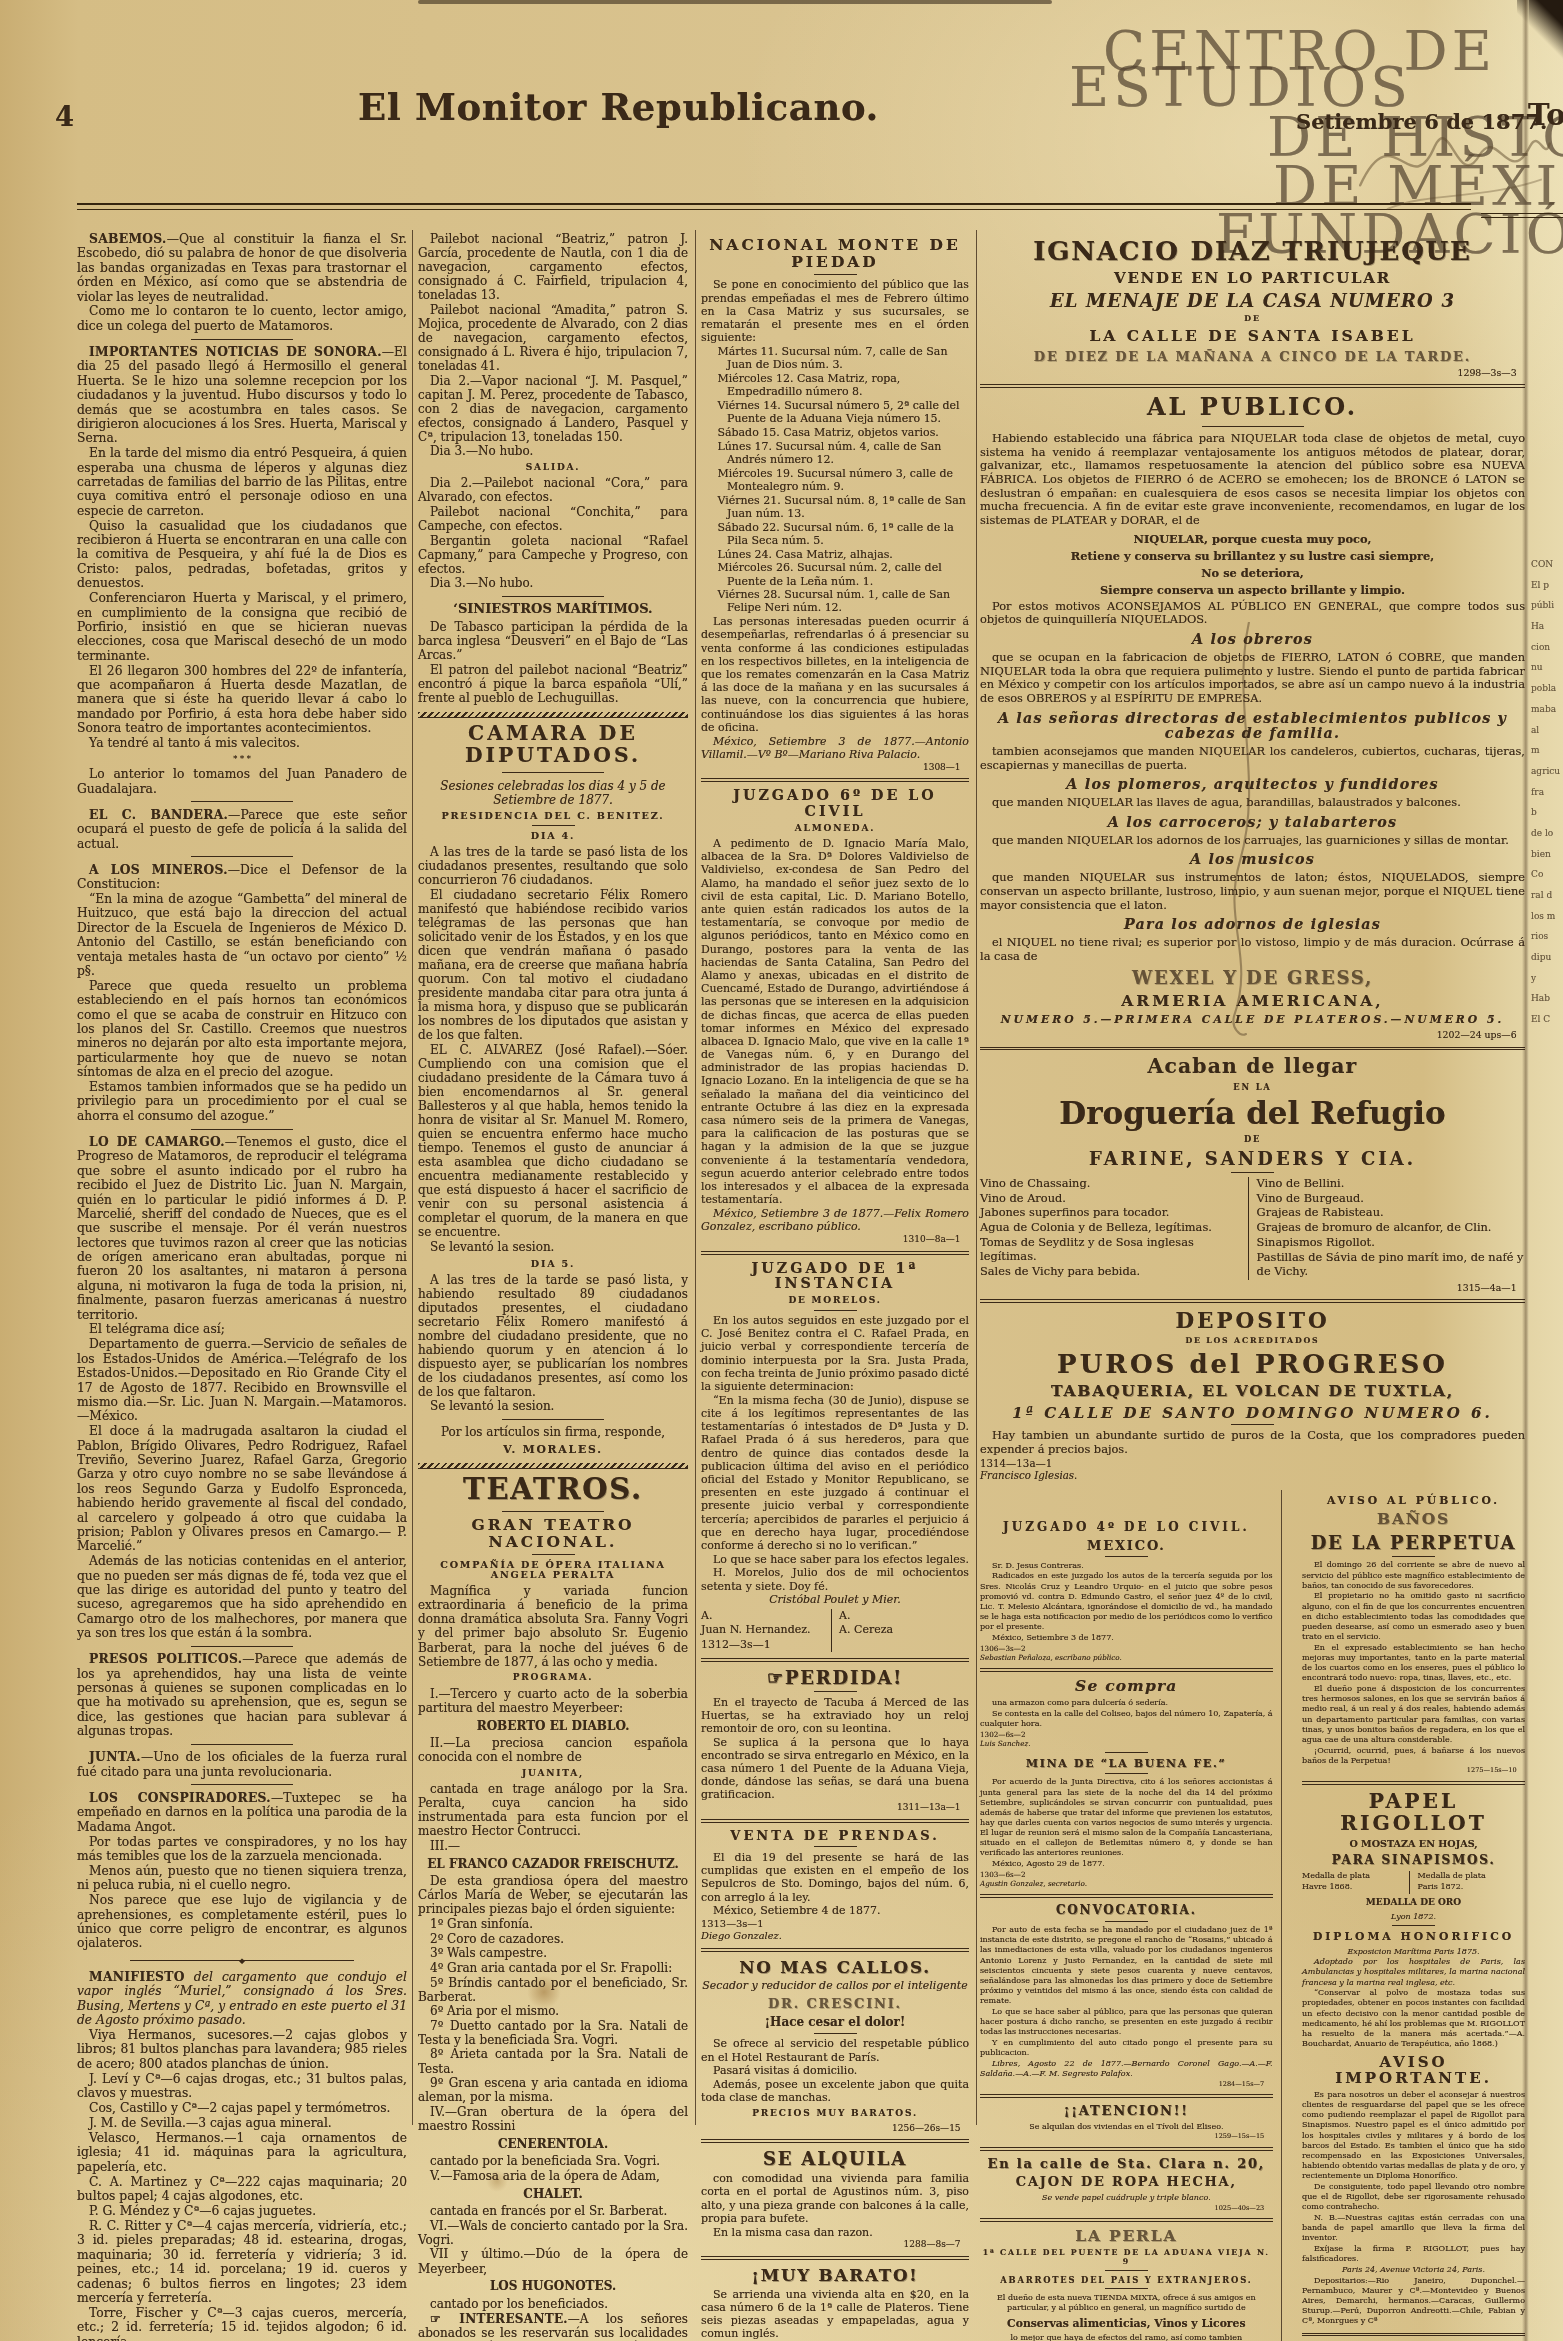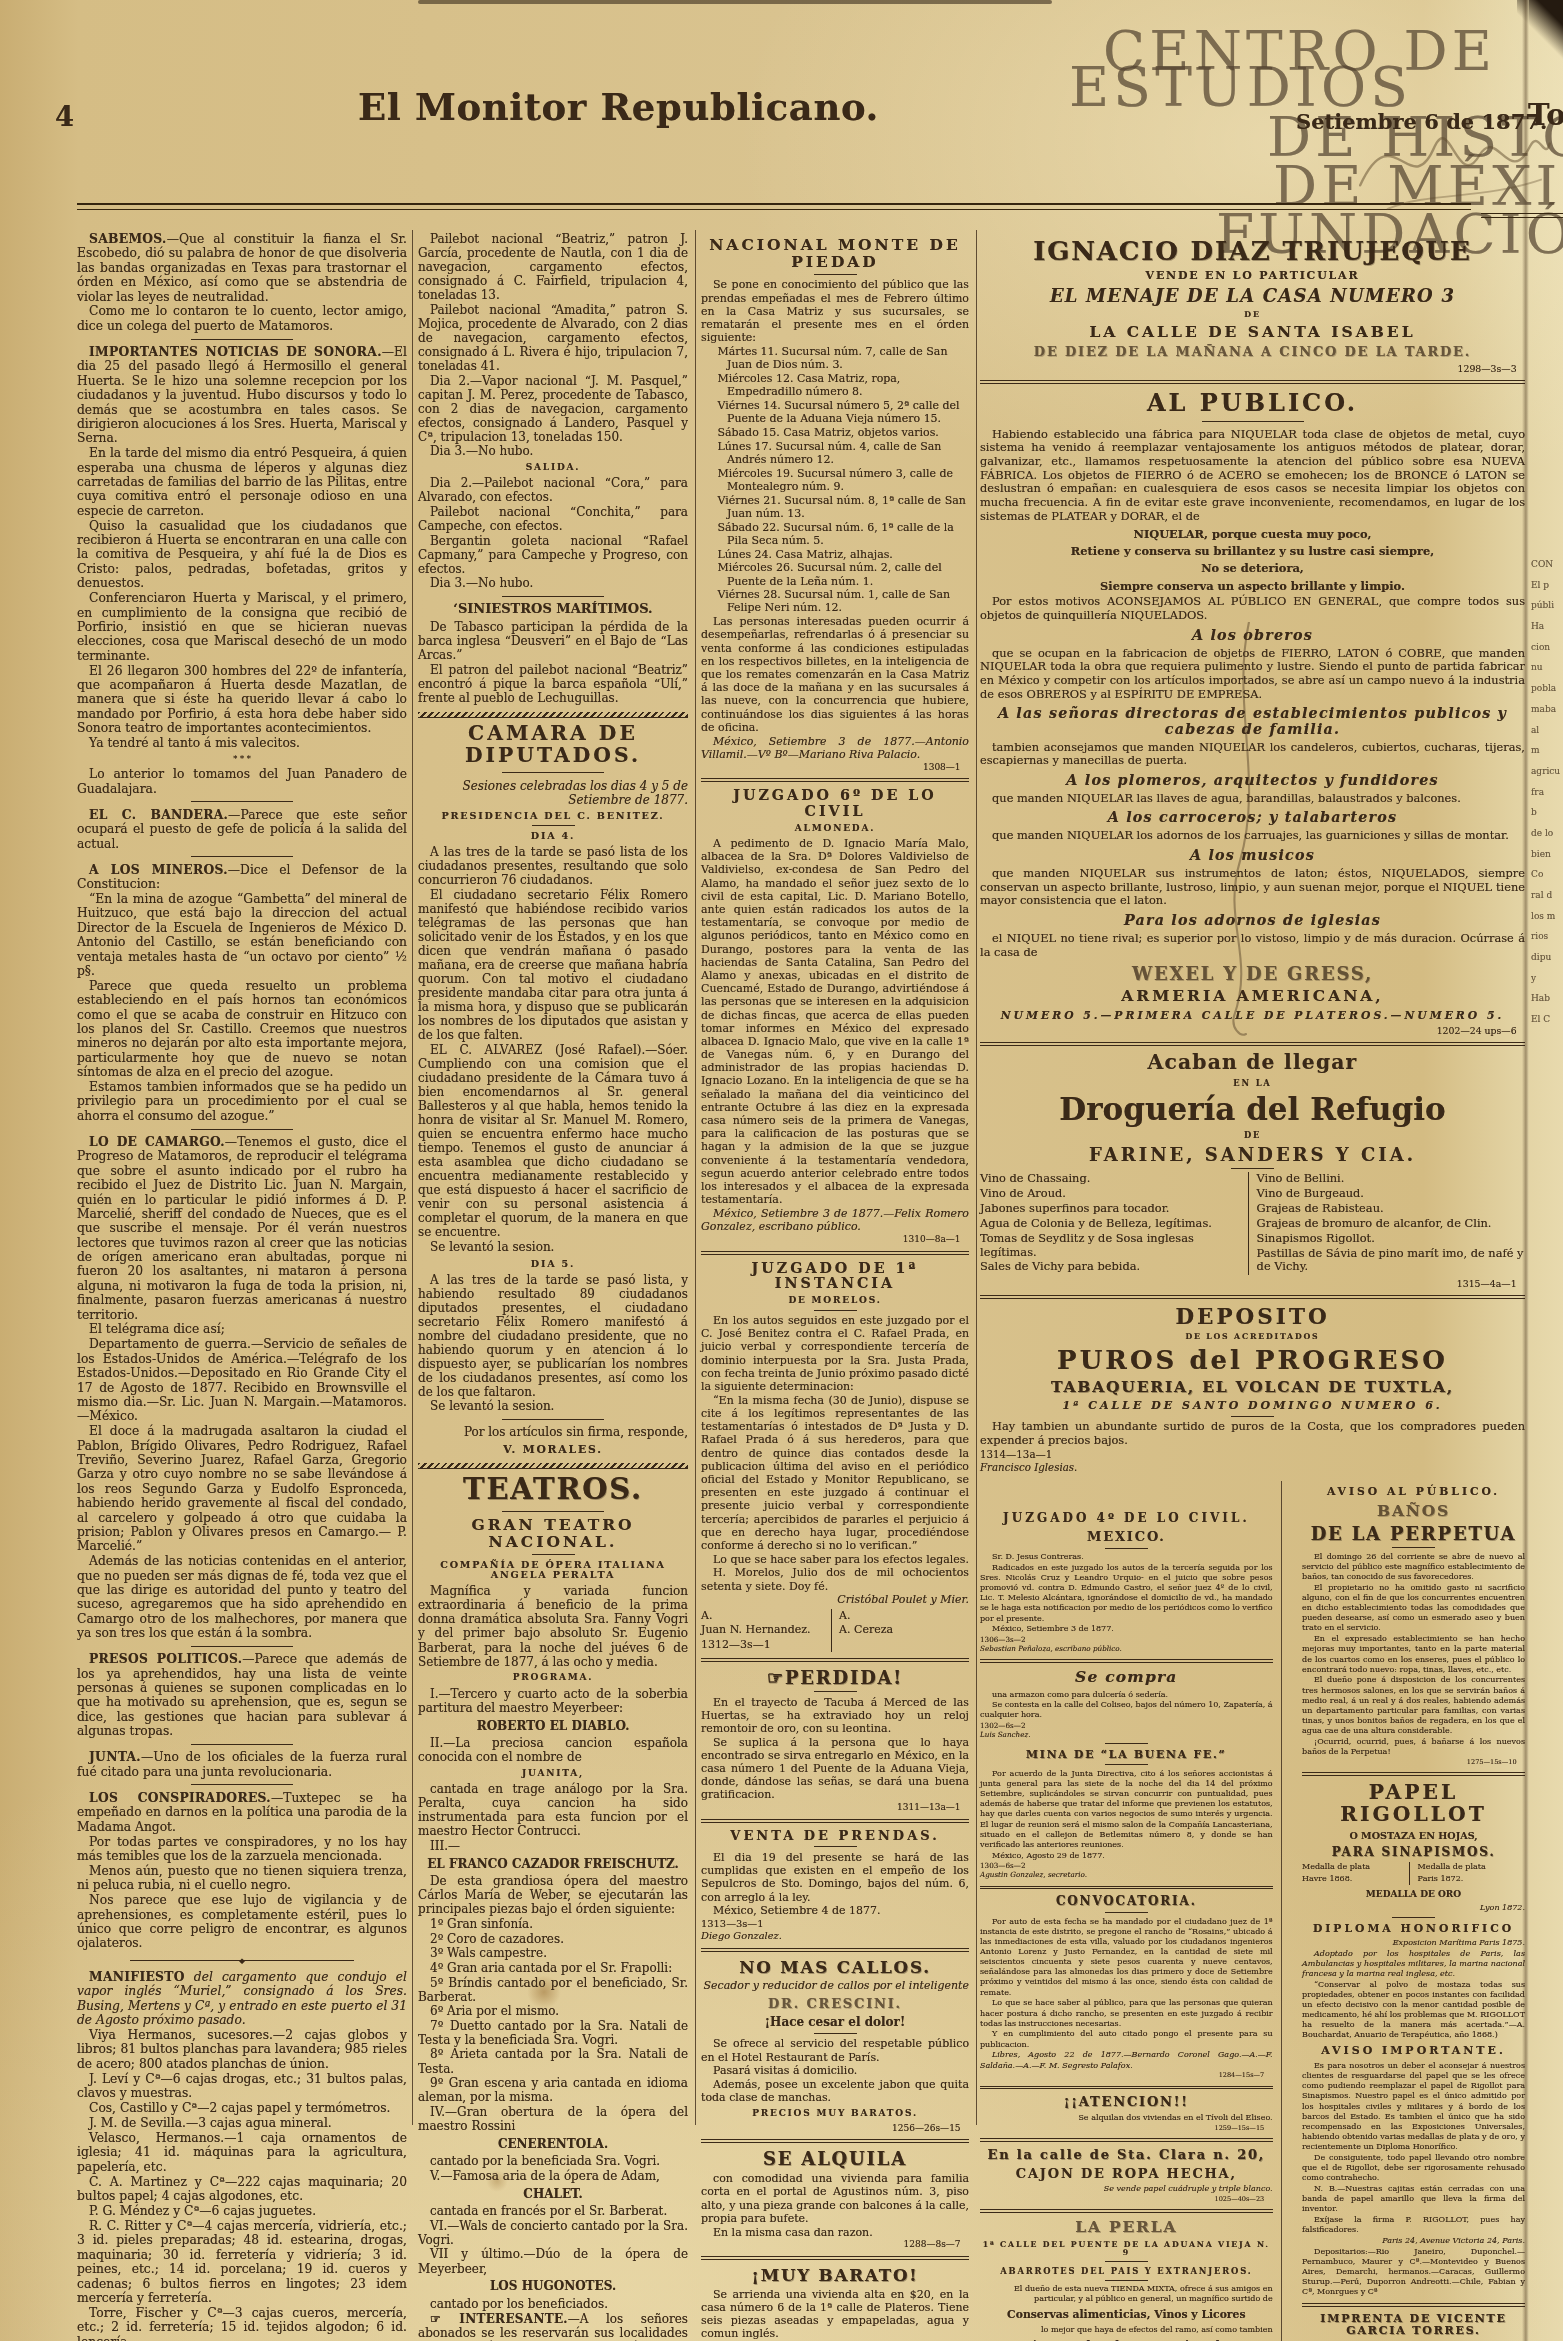--- a/index.html
+++ b/index.html
@@ -38,27 +38,27 @@
   #col2{left:418px;width:270px;font-size:12px;line-height:1.17;}
   #col3{left:701px;width:268px;font-size:11px;line-height:1.2;}
   #adwrap{position:absolute;left:980px;top:232px;width:545px;}
   #ad{font-size:11.4px;line-height:1.2;text-align:justify;}
   #lower{display:flex;margin-top:8.4px;}
   #col4b{width:294px;padding-right:8.4px;font-size:8px;line-height:1.27;text-align:justify;margin-top:26px;}
   #col5b{width:224px;border-left:1px solid rgba(58,40,24,.8);padding-left:20px;font-size:8px;line-height:1.27;text-align:justify;}
   .vline{position:absolute;top:230px;width:1px;height:1895px;background:rgba(62,44,26,.8);}
   
   .p{margin:0 0 0.6px;text-indent:12px;}
-  .p.ctr{text-align:right;text-indent:0;}
+  .p.ctr{text-align:center;text-indent:0;}
   .p.it{font-style:italic;}
   .p.hang{text-indent:-9.6px;padding-left:26px;text-align:left;}
   .lead{font-weight:700;letter-spacing:0.3px;font-style:normal;}
   .h{text-align:center;font-weight:700;line-height:1.08;margin:4.8px 0 3.6px;text-indent:0;}
   .s12{font-size:13px;}.s13{font-size:7.8px;}.s14{font-size:8.4px;}.s15{font-size:9px;}
-  .s16{font-size:9.6px;}.s17{font-size:11px;}.s18{font-size:10.8px;}.s19{font-size:11.4px;}
+  .s16{font-size:9.6px;}.s17{font-size:15px;}.s18{font-size:10.8px;}.s19{font-size:11.4px;}
   .s20{font-size:12px;}.s22{font-size:13px;}.s24{font-size:14.3px;}.s26{font-size:15.5px;}
   .s28{font-size:16.7px;}.s30{font-size:18px;}.s34{font-size:20.3px;}.s36{font-size:21.5px;}
   .s40{font-size:24px;}.s44{font-size:26px;text-align:center;}.s48{font-size:29px;}.s52{font-size:31px;}
   .h.it{font-style:italic;}
   .sc{letter-spacing:1.8px;}
   .sp{letter-spacing:3px;}
   .orn{letter-spacing:1.8px;text-shadow:0.8px 0.8px 0 rgba(58,41,24,.38),0 0 0.2px rgba(60,40,20,.55);}
   .orn2{letter-spacing:1.2px;font-weight:700;}
   .fade{opacity:.72;}
   .rl-s{width:102px;margin:5.4px auto;border-top:1.1px solid #3a2918;}

